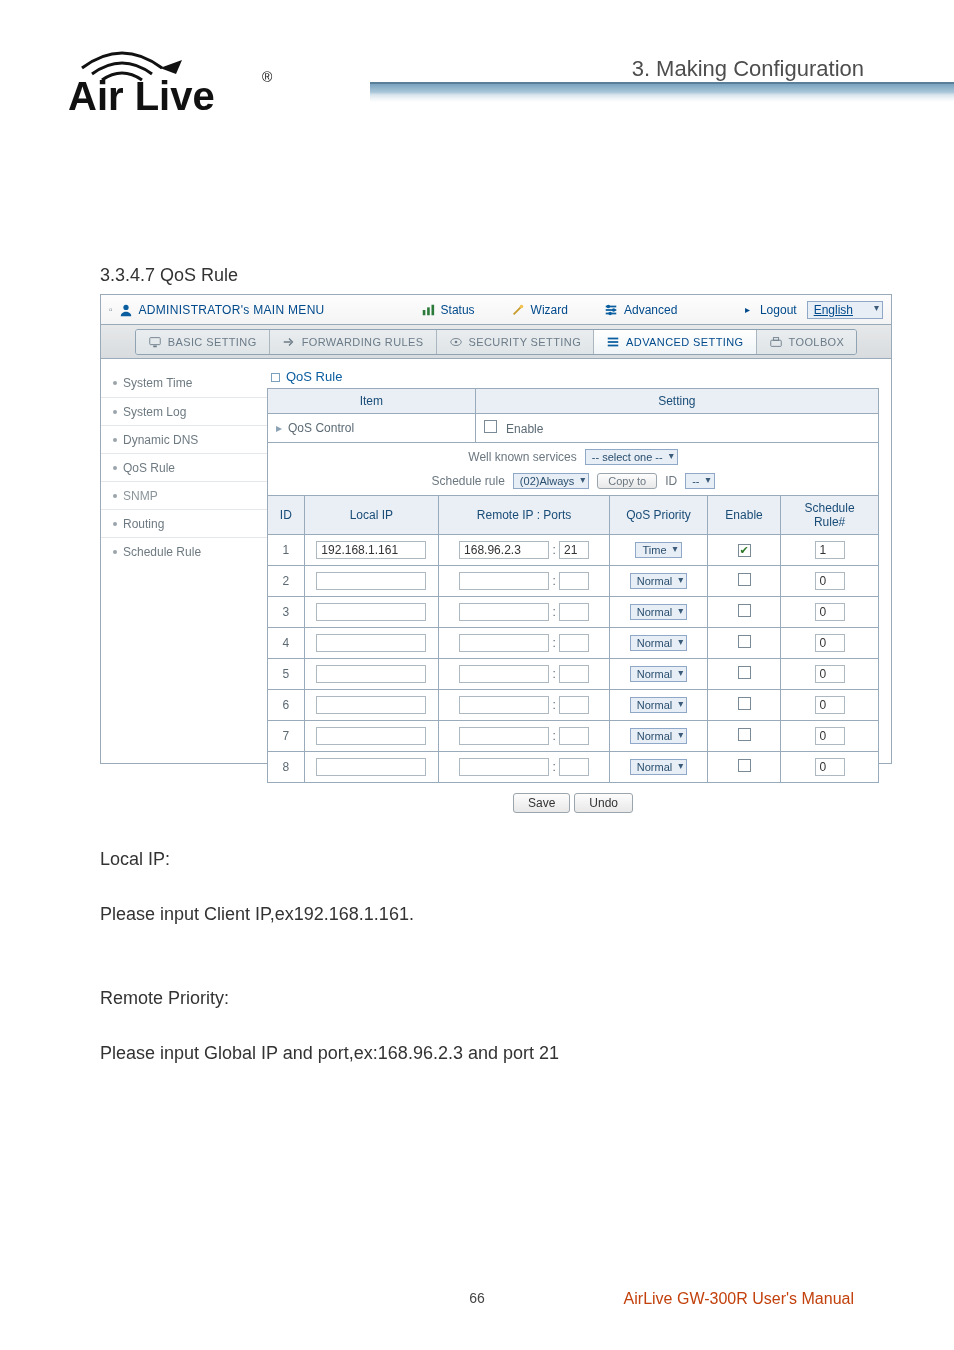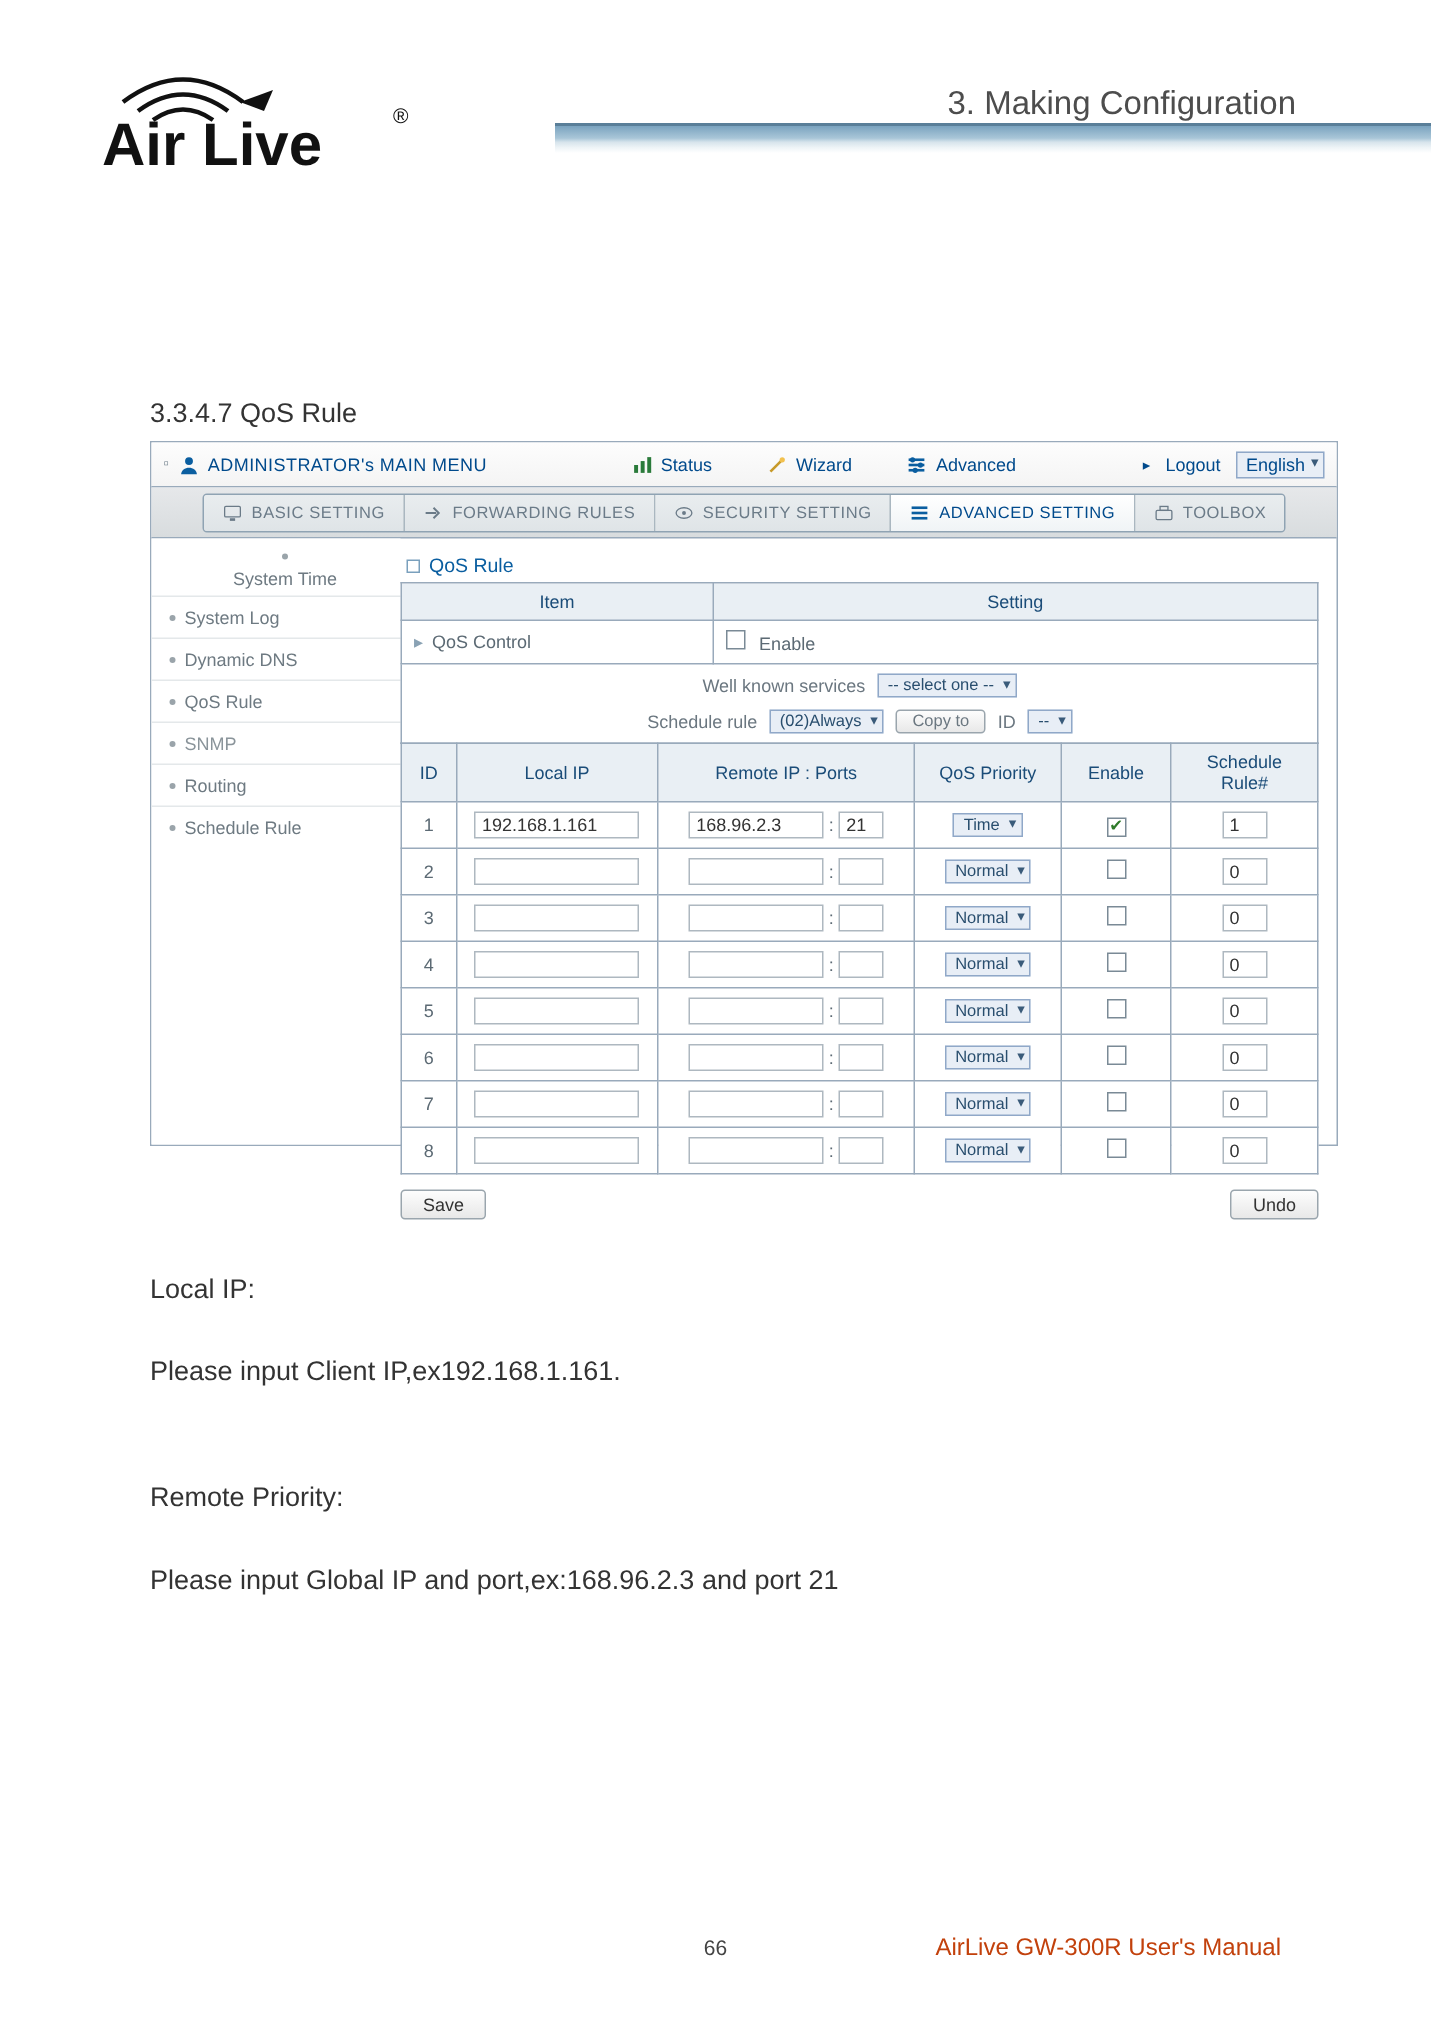--- a/index.html
+++ b/index.html
@@ -23,37 +23,37 @@
           border: 1px solid #9ab; background: #fff; }
 
   .topbar { position: relative; height: 30px; background: linear-gradient(#fdfdfd,#f4f4f4);
             border-bottom: 1px solid #9ab; display: flex; align-items: center; }
   .menu-left { display:flex; align-items:center; gap:6px; padding-left:8px; }
   .menu-title { color:#004a8c; font-size:12px; letter-spacing:.3px; }
   .topbar .m { display:flex; gap:6px; font-size:12px; color:#004a8c; margin:0 18px; }
   .topbar .status { margin-left:96px; }
   .topbar .right { margin-left:auto; display:flex; align-items:center; gap:10px; padding-right:8px; }
   .logout { color:#004a8c; font-size:12px; }
-  .lang { font-size:12px; background:#e8eef6; border:1px solid #90a8c8; padding:1px 12px 1px 6px; color:#004a8c; position:relative; }
+  .lang { font-size:12px; background:#e8eef6; border:1px solid #90a8c8; padding:1px 29px 1px 6px; color:#004a8c; position:relative;text-decoration:underline; }
   .lang::after { content:"▾"; position:absolute; right:3px; top:0; font-size:10px; color:#3a5b7a; }
 
   .navbar { position:relative; height:34px;
             background:linear-gradient(#e6e8ea,#d8dcde);
             border-bottom:1px solid #9ab; display:flex; align-items:center; justify-content:center; }
   .navtabs { display:flex; height:26px; border:1px solid #8fa3b3; border-radius:3px; overflow:hidden; }
   .tab { display:flex; align-items:center; gap:6px; padding:0 12px; font-size:11px; color:#6b7b88;
          background:linear-gradient(#e9edef,#dfe4e7); border-right:1px solid #aab7c0; letter-spacing:.4px; }
   .tab:last-child { border-right:none; }
   .tab.active { background:linear-gradient(#ffffff,#f0f4f6); color:#004a8c; }
 
   .shot-body { position:relative; display:flex; height: calc(100% - 64px); }
   .sidebar { width:166px; background:#fff; padding-top:10px; }
   .side-item { display:flex; align-items:center; gap:6px; font-size:12px; color:#6e7a82;
                height:28px; padding-left:12px; border-top:1px solid #e4e8ea; }
-  .side-item:first-child { border-top:none;flex-direction:column; }
+  .side-item:first-child { border-top:none; }
   .side-item .dot { width:4px; height:4px; background:#9aa4aa; border-radius:50%; }
   .side-item.sub { color:#8a949a; }
 
   .content { flex:1; padding:8px 12px 12px 0; }
   .panel-hd { color:#0a5ea0; font-size:13px; margin:2px 0 4px 4px; }
   .panel-hd .sq { display:inline-block; width:9px; height:9px; border:1px solid #7aa0bd; margin-right:6px; vertical-align:middle; }
 
   .qtable { width:100%; border-collapse:collapse; }
   .qtable th, .qtable td { border:1px solid #9ab; font-size:12px; }
   .qtable th { background:#e9eff4; color:#1a4c78; font-weight:normal; padding:5px 6px; text-align:center; }
@@ -65,21 +65,21 @@
   .mini .sel::after { content:"▾"; position:absolute; right:3px; top:0; font-size:10px; color:#3a5b7a; }
   .mini .btn { background:linear-gradient(#fdfdfd,#e8e8e8); border:1px solid #9aa5ad; border-radius:3px; padding:1px 10px; font-size:11px; }
 
   .inp { width:110px; height:18px; border:1px solid #aeb8c0; background:#fff; font-size:12px; padding:1px 4px; color:#333; }
   .inp.sm { width:30px; text-align:left; }
   .chk { width:13px; height:13px; border:1px solid #7a8a96; display:inline-block; background:#fff; }
   .chk.checked::after { content:"✔"; display:block; font-size:11px; line-height:11px; color:#2f7a2a; text-align:center; }
   .sel2 { background:#e8eef6; border:1px solid #90a8c8; color:#294e6e; font-size:11px; padding:1px 14px 1px 6px; position:relative; display:inline-block; }
   .sel2::after { content:"▾"; position:absolute; right:3px; top:0; font-size:10px; color:#3a5b7a; }
 
-  .btns { display:flex; justify-content:space-between; gap:4px; padding-top:10px; }
+  .btns { display:flex; justify-content:center; gap:4px; padding-top:10px; }
   .btns .b { background:linear-gradient(#fdfdfd,#e8e8e8); border:1px solid #9aa5ad; border-radius:3px; padding:2px 14px; font-size:12px; }
 
   
   .body-text { position:absolute; left:100px; top:820px; right:70px; font-size:18px; line-height:1.7; color:#333; }
   .body-text p { margin-bottom:10px;margin-top:24px; }
   .gap { height:20px; }
 
   
   .pg-num { position:absolute; left:50%; transform:translateX(-50%); top:1290px; font-size:14px; color:#444; }
   .footer-title { position:absolute; right:100px; top:1290px; font-size:16px; color:#c2410c; }

